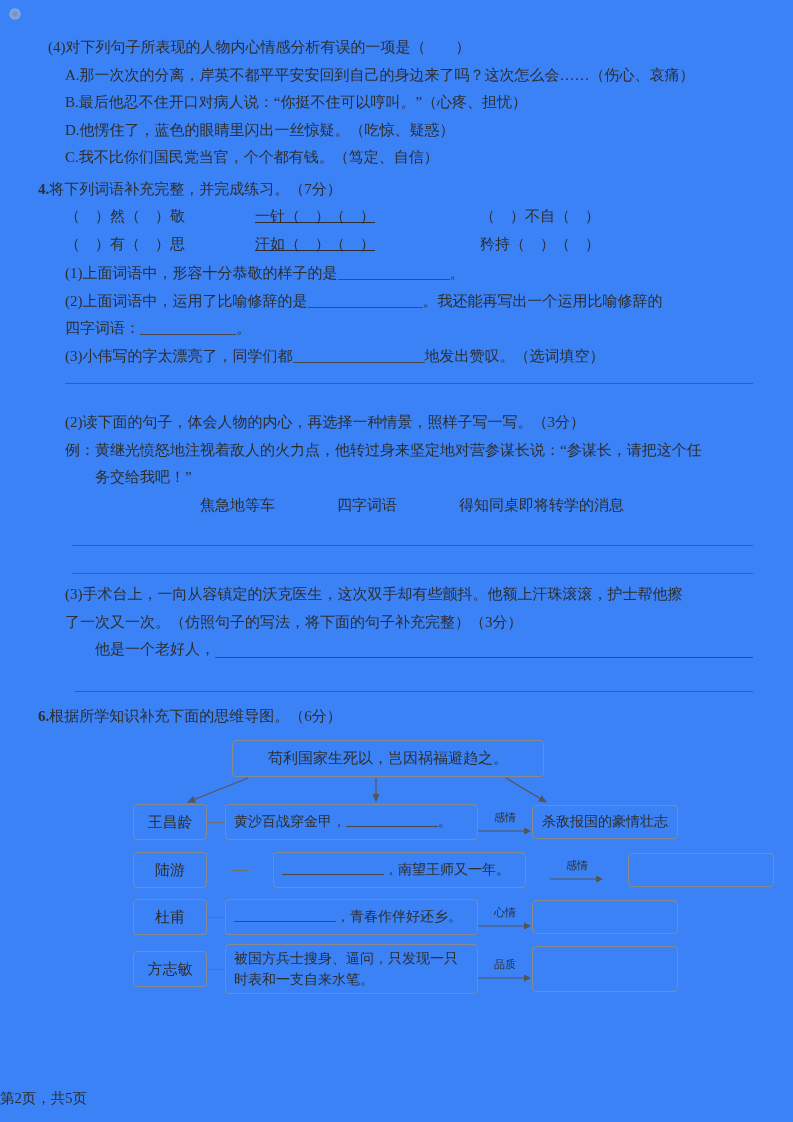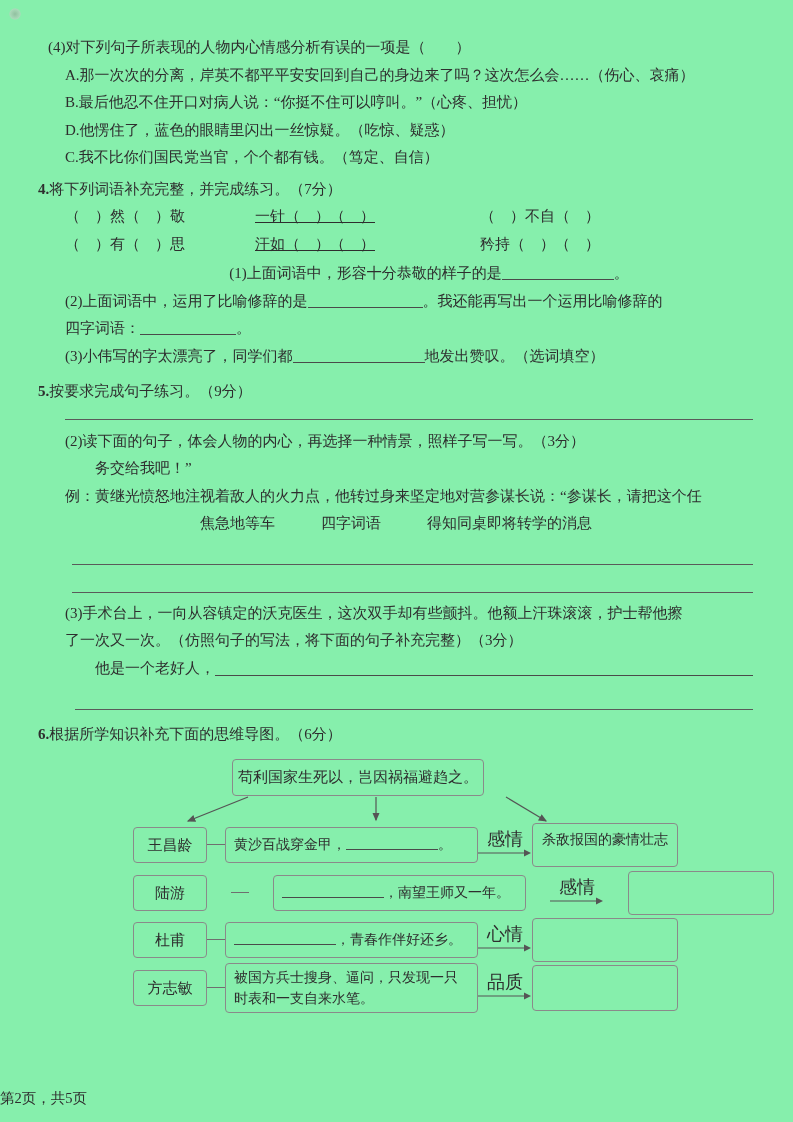--- a/index.html
+++ b/index.html
@@ -1,18 +1,18 @@
 <!DOCTYPE html>
 <html><head>
 <meta charset="utf-8">
 <style>
   html,body{margin:0;padding:0;}
   .page{
     width:793px;height:1122px;position:relative;overflow:hidden;
-    background:#86efac;
+    background:#3b82f6;
     color:#2e2e2e;
     font-family:"Liberation Serif", serif;
     font-size:15px;
   }
   .content{padding-top:34px;}
   .tline{line-height:27.5px;white-space:nowrap;}
   .qnum{font-weight:bold;}
   .ind48{margin-left:48px;}
   .ind65{margin-left:65px;}
   .ind38{margin-left:38px;}
@@ -22,50 +22,50 @@
     display:inline-block;vertical-align:-2px;height:1px;
     border-bottom:1.2px solid #4a4a4a;
   }
   
   .ansline{
     border-bottom:1.3px solid #5a5a5a;height:0;
   }
   .wordgrid{display:flex;margin-left:65px;line-height:27.5px;}
   .wg-c1{width:190px;}
   .wg-c2{width:225px;text-decoration:underline;}
-  .scenarios{display:flex;gap:46px;margin-left:200px;line-height:27.5px;text-align:center;}
+  .scenarios{display:flex;gap:62px;margin-left:200px;line-height:27.5px;text-align:center;}
   .fillrow{display:flex;align-items:baseline;margin:0 40px 0 95px;line-height:27.5px;}
   .fillrow .grow{flex:1;border-bottom:1.2px solid #4a4a4a;height:1px;align-self:flex-end;margin-bottom:6px;}
   
   .mindmap{position:relative;height:268px;margin-top:10px;}
   .mm-box{
     border:1.2px solid #8a8a8a;border-radius:4px;background:transparent;
     box-sizing:border-box;
   }
   .mm-top{
-    position:absolute;left:232px;top:0;width:252px;height:37px;
+    position:absolute;left:232px;top:0;width:312px;height:37px;
     text-align:center;line-height:35px;font-size:15px;
   }
   .mm-arrows{position:absolute;left:0;top:36px;}
   .mm-row{position:absolute;left:133px;width:545px;display:flex;align-items:center;}
   .mm-author{
     width:74px;height:36px;flex:0 0 74px;text-align:center;line-height:34px;font-size:15px;
   }
   .mm-conn{flex:0 0 18px;border-top:1.2px solid #6f6f6f;height:0;}
   .mm-mid{
     flex:0 0 253px;box-sizing:border-box;height:36px;line-height:33px;
     padding:0 8px;font-size:14px;white-space:nowrap;
   }
   .mm-mid.tall{height:50px;line-height:21px;white-space:normal;padding-top:3px;}
   .mm-labelcol{
     flex:0 0 54px;display:flex;flex-direction:column;align-items:center;
-    font-size:18px;line-height:17px;
+    font-size:11px;line-height:17px;
   }
   .mm-right{
-    flex:0 0 146px;height:44px;text-align:center;line-height:32px;font-size:14px;
+    flex:0 0 146px;height:34px;text-align:center;line-height:32px;font-size:14px;
   }
   .mm-right.tall{height:46px;line-height:44px;}
   .mm-blank{display:inline-block;vertical-align:-1px;height:1px;border-bottom:1.2px solid #4a4a4a;}
   .footer{
     position:absolute;left:0;right:0;bottom:14px;font-size:14.5px;
   }
   .smudge{
     position:absolute;left:9px;top:8px;width:12px;height:12px;border-radius:50%;
     background:radial-gradient(circle,#9a9a96 0%,#c8c8c4 60%,transparent 75%);
     opacity:.55;
@@ -91,41 +91,38 @@
     <div class="wordgrid">
       <span class="wg-c1">（　）然（　）敬</span>
       <span class="wg-c2">一针（　）（　）</span>
       <span>（　）不自（　）</span>
     </div>
     <div class="wordgrid">
       <span class="wg-c1">（　）有（　）思</span>
       <span class="wg-c2">汗如（　）（　）</span>
       <span>矜持（　）（　）</span>
     </div>
-    <div class="tline ind65" style="margin-top:2px;text-align:center;">
+    <div class="tline ind65" style="margin-top:2px;">
       <span>(1)上面词语中，形容十分恭敬的样子的是</span><span class="blank" style="width:112px;"></span><span>。</span>
     </div>
     <div class="tline ind65">
       <span>(2)上面词语中，运用了比喻修辞的是</span><span class="blank" style="width:115px;"></span><span>。我还能再写出一个运用比喻修辞的</span>
     </div>
     <div class="tline ind65">
       <span>四字词语：</span><span class="blank" style="width:96px;"></span><span>。</span>
     </div>
     <div class="tline ind65">
       <span>(3)小伟写的字太漂亮了，同学们都</span><span class="blank" style="width:132px;"></span><span>地发出赞叹。（选词填空）</span>
     </div>
 
-    <div class="tline ind38" style="margin-top:8px;">
-      <span class="qnum">5.</span><span>按要求完成句子练习。（9分）</span>
-    </div>
     <div class="ansline" style="margin:13px 40px 0 65px;"></div>
 
-    <div class="tline ind65" style="margin-top:8px;">(2)读下面的句子，体会人物的内心，再选择一种情景，照样子写一写。（3分）</div>
+    <div class="tline ind65" style="margin-top:25px;">(2)读下面的句子，体会人物的内心，再选择一种情景，照样子写一写。（3分）</div>
+    <div class="tline ind65">例：黄继光愤怒地注视着敌人的火力点，他转过身来坚定地对营参谋长说：“参谋长，请把这个任</div>
     <div class="tline ind95">务交给我吧！”</div>
-    <div class="tline ind65">例：黄继光愤怒地注视着敌人的火力点，他转过身来坚定地对营参谋长说：“参谋长，请把这个任</div>
     <div class="scenarios">
       <span>焦急地等车</span>
       <span>四字词语</span>
       <span>得知同桌即将转学的消息</span>
     </div>
     <div class="ansline" style="margin:26px 40px 0 72px;"></div>
     <div class="ansline" style="margin:27px 40px 0 72px;"></div>
 
     <div class="tline ind65" style="margin-top:7px;">(3)手术台上，一向从容镇定的沃克医生，这次双手却有些颤抖。他额上汗珠滚滚，护士帮他擦</div>
     <div class="tline ind65">了一次又一次。（仿照句子的写法，将下面的句子补充完整）（3分）</div>

